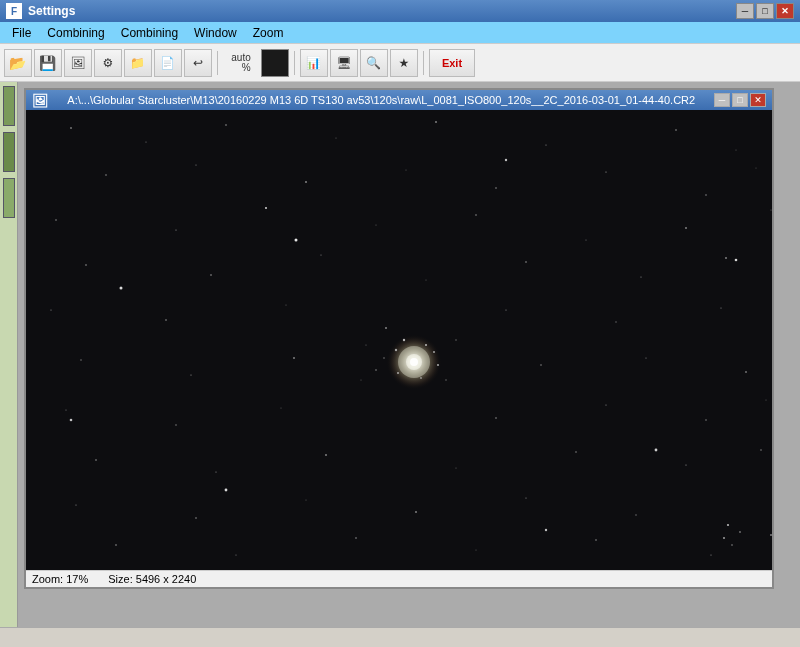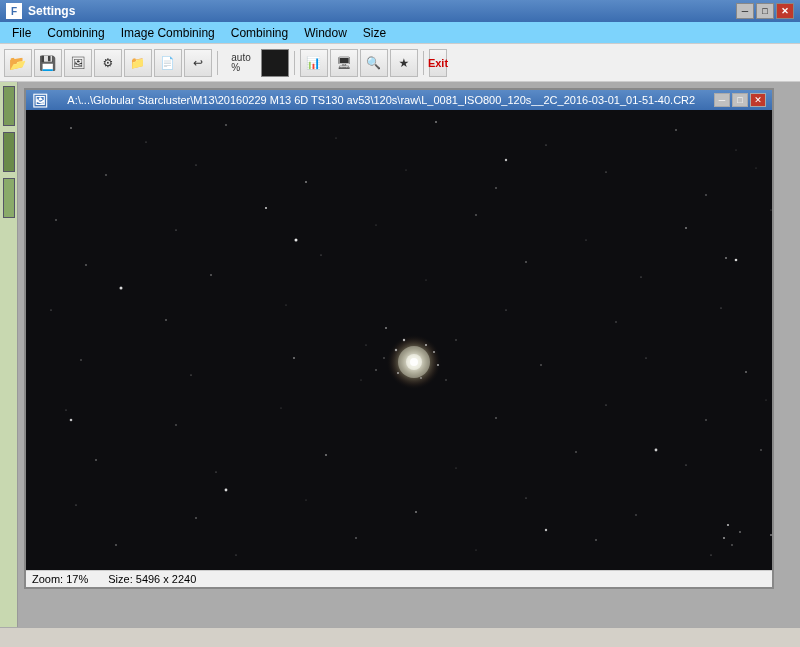--- a/index.html
+++ b/index.html
@@ -91,30 +91,30 @@
     }
     .toolbar-sep {
       width: 1px;
       height: 24px;
       background: #bbb;
       margin: 0 3px;
     }
     .auto-label {
       font-size: 10px;
       color: #333;
-      text-align: left;
+      text-align: right;
       line-height: 1;
     }
     .toolbar-color-box {
       width: 28px; height: 28px;
       background: #1a1a1a;
       border: 1px solid #888;
     }
     .toolbar-exit {
-      width: 18px; height: 28px;
+      width: 46px; height: 28px;
       border: 1px solid #bbb;
       background: linear-gradient(to bottom, #f5f5f5, #e0e0e0);
       display: flex; align-items: center; justify-content: center;
       cursor: pointer;
       font-size: 11px;
       color: #c00;
       font-weight: bold;
     }
 
     
@@ -236,24 +236,23 @@
   <div id="title-bar-controls">
     <div class="title-btn">─</div>
     <div class="title-btn">□</div>
     <div class="title-btn close-btn">✕</div>
   </div>
 </div>
 
 <div id="menu-bar">
   <div class="menu-item">File</div>
   <div class="menu-item">Combining</div>
-  <div class="menu-item">Image Combining</div>
   <div class="menu-item">Combining</div>
   <div class="menu-item">Window</div>
-  <div class="menu-item">Size</div>
+  <div class="menu-item">Zoom</div>
 </div>
 
 <div id="toolbar">
   <div class="toolbar-btn" title="Open">
     <span>📂</span>
   </div>
   <div class="toolbar-btn" title="Save">
     <span>💾</span>
   </div>
   <div class="toolbar-btn">
@@ -309,21 +308,21 @@
     <div style="width:12px;height:40px;background:#7a9a5a;border:1px solid #556;margin:2px auto;"></div>
     <div style="width:12px;height:40px;background:#6a8a4a;border:1px solid #556;margin:2px auto;"></div>
     <div style="width:12px;height:40px;background:#8aaa6a;border:1px solid #556;margin:2px auto;"></div>
   </div>
 
   <div id="image-window-wrapper">
     <div id="image-window">
 
       <div id="image-window-titlebar">
         <span style="font-size:13px;font-weight:bold;margin-right:4px;">🖼</span>
-        <span id="image-window-title-text">A:\...\Globular Starcluster\M13\20160229 M13 6D TS130 av53\120s\raw\L_0081_ISO800_120s__2C_2016-03-01_01-51-40.CR2</span>
+        <span id="image-window-title-text">A:\...\Globular Starcluster\M13\20160229 M13 6D TS130 av53\120s\raw\L_0081_ISO800_120s__2C_2016-03-01_01-44-40.CR2</span>
         <div id="image-window-controls">
           <div class="img-win-btn">─</div>
           <div class="img-win-btn">□</div>
           <div class="img-win-btn close">✕</div>
         </div>
       </div>
 
       <div id="astro-image-container">
 
         <svg id="stars-svg" xmlns="http://www.w3.org/2000/svg">

